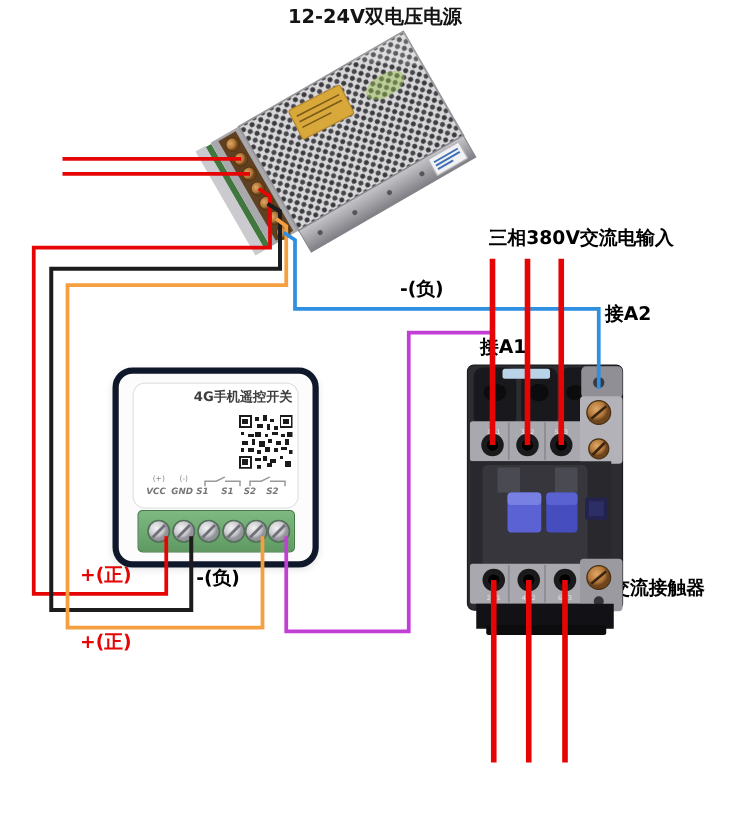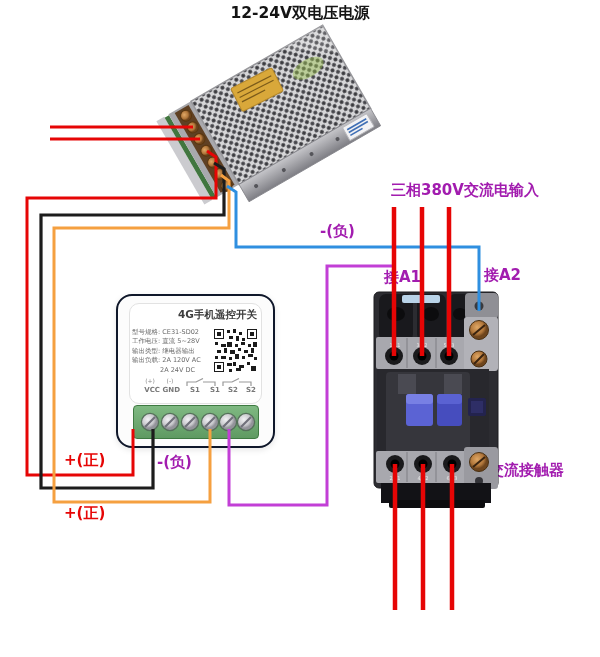--- a/index.html
+++ b/index.html
@@ -1,63 +1,56 @@
 <!DOCTYPE html>
 <html><head>
 <meta charset="utf-8">
 <style>
   html,body{margin:0;padding:0;background:#fff;}
   .stage{position:relative;width:600px;height:657px;background:#ffffff;overflow:hidden;
          font-family:"DejaVu Sans","Liberation Sans",sans-serif;padding-left:36px;}
-  .lbl{position:absolute;font-weight:bold;font-size:15px;color:#a21caf;white-space:nowrap;line-height:1.2;}
+  .lbl{position:absolute;font-weight:bold;font-size:15px;color:#000000;white-space:nowrap;line-height:1.2;}
   .lbl.red{color:#e60505;}
   .main-title{position:absolute;left:0;top:3px;width:600px;text-align:center;
               font-size:15.5px;font-weight:bold;color:#141414;}
   
-  .module{position:absolute;left:116px;top:294px;width:155px;height:150px;background:#fcfcfc;
-          border:2px solid #0f172a;border-radius:16px;box-shadow:0 2px 6px rgba(0,0,0,.10);}
+  .module{position:absolute;left:90px;top:294px;width:155px;height:150px;background:#fcfcfc;
+          border:5px solid #0f172a;border-radius:16px;box-shadow:0 2px 6px rgba(0,0,0,.10);}
   .module .panel{position:absolute;left:11px;top:7px;width:131px;height:99px;border:1.5px solid #e2e2e2;
           border-radius:10px;background:#fff;}
   .module .m-title{position:absolute;left:0;top:12px;width:139px;text-align:right;
           font-size:10.5px;font-weight:bold;color:#3d3d3d;}
   .module .specs{position:absolute;left:14px;top:32px;font-size:6.5px;color:#6a6a6a;line-height:1.45;}
   .module .specs div{white-space:nowrap;}
   .module .specs .cont{padding-left:28px;}
   .module .qr{position:absolute;left:96px;top:33px;width:43px;height:43px;}
   .module .mark{position:absolute;top:81px;width:20px;text-align:center;font-size:6px;color:#8a8a8a;}
-  .module .tname{position:absolute;top:90px;width:20px;text-align:right;font-size:7px;font-weight:bold;color:#777;}
+  .module .tname{position:absolute;top:90px;width:20px;text-align:left;font-size:7px;font-weight:bold;color:#777;font-style:italic;}
   .module .swsym{position:absolute;top:82px;}
   .module .tblock{position:absolute;left:15px;top:109px;width:126px;height:34px;border-radius:4px;
           background:linear-gradient(#7fb982,#5f9a62);border:1px solid #3f7a42;box-sizing:border-box;}
 </style>
 </head>
 <body>
 
 <div class="stage">
 
   <div class="main-title">12-24V双电压电源</div>
   <div class="lbl" style="left:391px;top:181px;">三相380V交流电输入</div>
-  <div class="lbl" style="left:484px;top:266px;">接A2</div>
+  <div class="lbl" style="left:484px;top:242px;">接A2</div>
   <div class="lbl" style="left:320px;top:222px;">-(负)</div>
   <div class="lbl" style="left:345px;top:268px;margin-left:39px;">接A1</div>
   <div class="lbl" style="left:489px;top:461px;">交流接触器</div>
   <div class="lbl red" style="left:64px;top:451px;">+(正)</div>
   <div class="lbl" style="left:157px;top:453px;">-(负)</div>
   <div class="lbl red" style="left:64px;top:504px;">+(正)</div>
 
   <div class="module">
     <div class="panel"></div>
     <div class="m-title">4G手机遥控开关</div>
-    <div class="specs">
-      <div>型号规格: CE31-SD02</div>
-      <div>工作电压: 直流 5~28V</div>
-      <div>输出类型: 继电器输出</div>
-      <div>输出负载: 2A 120V AC</div>
-      <div class="cont">2A  24V DC</div>
-    </div>
     <svg class="qr" viewBox="0 0 29 29" shape-rendering="crispEdges">
       <rect width="29" height="29" fill="#fff"></rect>
       <g fill="#1b1b1b">
         <rect x="0" y="0" width="7" height="7"></rect>
           <rect x="22" y="0" width="7" height="7"></rect>
           <rect x="0" y="22" width="7" height="7"></rect>
         <rect x="1" y="1" width="5" height="5" fill="#fff"></rect>
           <rect x="23" y="1" width="5" height="5" fill="#fff"></rect>
           <rect x="1" y="23" width="5" height="5" fill="#fff"></rect>
         <rect x="2" y="2" width="3" height="3"></rect>

